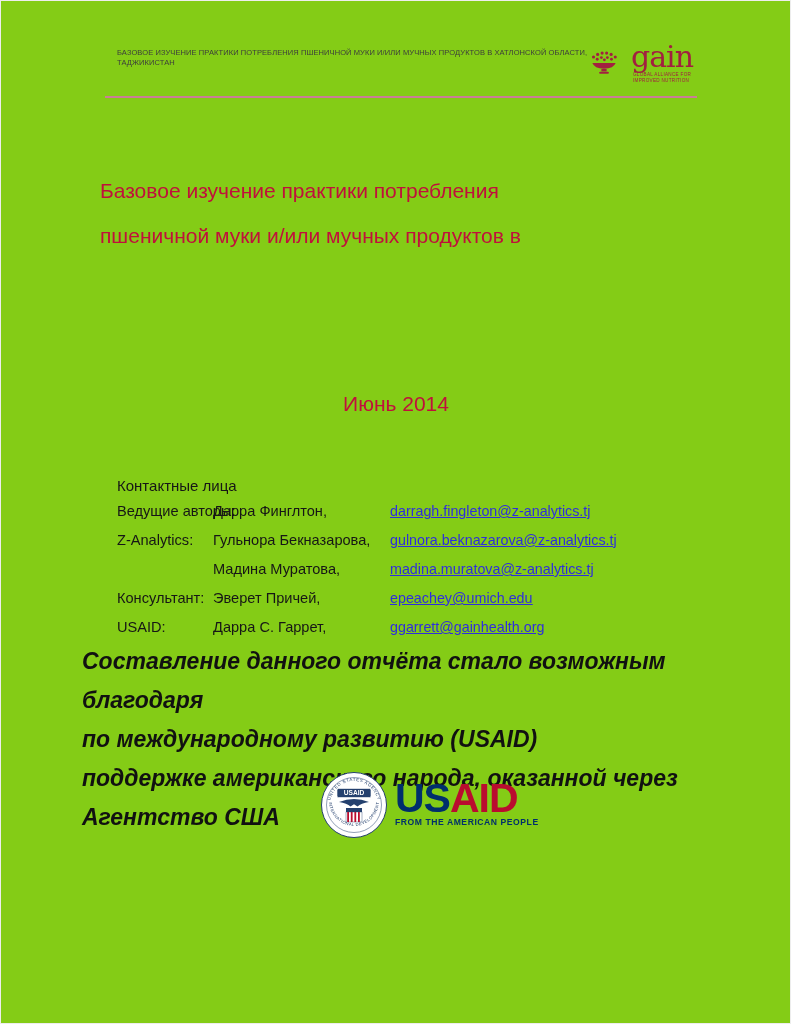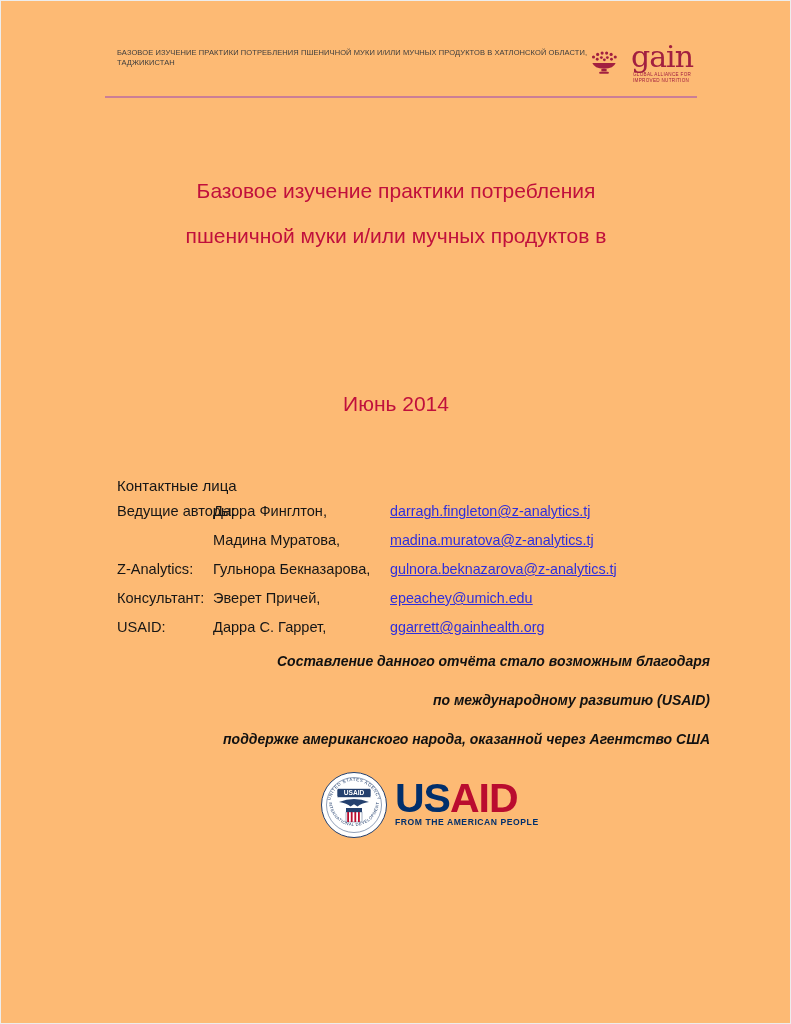--- a/index.html
+++ b/index.html
@@ -8,21 +8,21 @@
     --link:#2E2EDD;
     --ink:#1c1c1c;
     --gain:#A22040;
     --navy:#002F6C;
     --usaid-red:#BA0C2F;
   }
   html,body{margin:0;padding:0;background:#ffffff;}
   .page{
     position:relative;
     width:791px;height:1024px;
-    background:#fdba74;
+    background:#84cc16;
     font-family:"Liberation Sans", sans-serif;
     color:var(--ink);
     overflow:hidden;
     box-shadow:inset 0 0 0 1px #ededed;
   }
   
   .running-header{
     position:absolute;left:117px;top:48px;width:472px;
     font-size:7.5px;line-height:10px;letter-spacing:.1px;
     color:#3c3c3c;text-transform:uppercase;
@@ -44,21 +44,21 @@
     color:var(--gain);text-transform:uppercase;margin-left:2px;
   }
   
   .header-rule{
     position:absolute;left:105px;top:96px;width:592px;height:2px;
     background:var(--rule);
   }
   
   .doc-title{
     position:absolute;left:100px;top:168px;width:592px;
-    text-align:center;color:var(--accent);
+    text-align:left;color:var(--accent);
     font-size:21px;line-height:45px;font-weight:400;
   }
   .doc-date{
     position:absolute;left:100px;top:390px;width:592px;
     text-align:center;color:var(--accent);
     font-size:21px;line-height:28px;
   }
   
   .contacts-heading{
     position:absolute;left:117px;top:476px;
@@ -71,21 +71,21 @@
   .contact-row{display:grid;grid-template-columns:96px 177px auto;}
   .contact-label,.contact-name{white-space:nowrap;color:#161616;}
   .contact-email a,
   .contact-email{
     color:var(--link);text-decoration:underline;white-space:nowrap;
     font-size:14.3px;
   }
   
   .acknowledgement{
     position:absolute;left:82px;top:642px;width:628px;
-    text-align:right;font-size:14px;line-height:39px;
+    text-align:left;font-size:23px;line-height:39px;
     font-weight:700;font-style:italic;color:#111111;
   }
   
   .usaid-logo{
     position:absolute;left:320px;top:771px;height:72px;
     display:flex;align-items:flex-start;gap:7px;
   }
   .usaid-seal{flex:0 0 auto;}
   .usaid-texts{display:flex;flex-direction:column;margin-top:11px;}
   .usaid-wordmark{
@@ -145,28 +145,28 @@
 
   <div class="contacts-heading">Контактные лица</div>
 
   <div class="contacts">
     <div class="contact-row">
       <span class="contact-label">Ведущие авторы:</span>
       <span class="contact-name">Дарра Финглтон,</span>
       <span class="contact-email"><a href="#">darragh.fingleton@z-analytics.tj</a></span>
     </div>
     <div class="contact-row">
+      <span class="contact-label">Z-Analytics:</span>
+      <span class="contact-name">Гульнора Бекназарова,</span>
+      <span class="contact-email"><a href="#">gulnora.beknazarova@z-analytics.tj</a></span>
+    </div>
+    <div class="contact-row">
       <span class="contact-label"></span>
       <span class="contact-name">Мадина Муратова,</span>
       <span class="contact-email"><a href="#">madina.muratova@z-analytics.tj</a></span>
-    </div>
-    <div class="contact-row">
-      <span class="contact-label">Z-Analytics:</span>
-      <span class="contact-name">Гульнора Бекназарова,</span>
-      <span class="contact-email"><a href="#">gulnora.beknazarova@z-analytics.tj</a></span>
     </div>
     <div class="contact-row">
       <span class="contact-label">Консультант:</span>
       <span class="contact-name">Эверет Причей,</span>
       <span class="contact-email"><a href="#">epeachey@umich.edu</a></span>
     </div>
     <div class="contact-row">
       <span class="contact-label">USAID:</span>
       <span class="contact-name">Дарра С. Гаррет,</span>
       <span class="contact-email"><a href="#">ggarrett@gainhealth.org</a></span>

